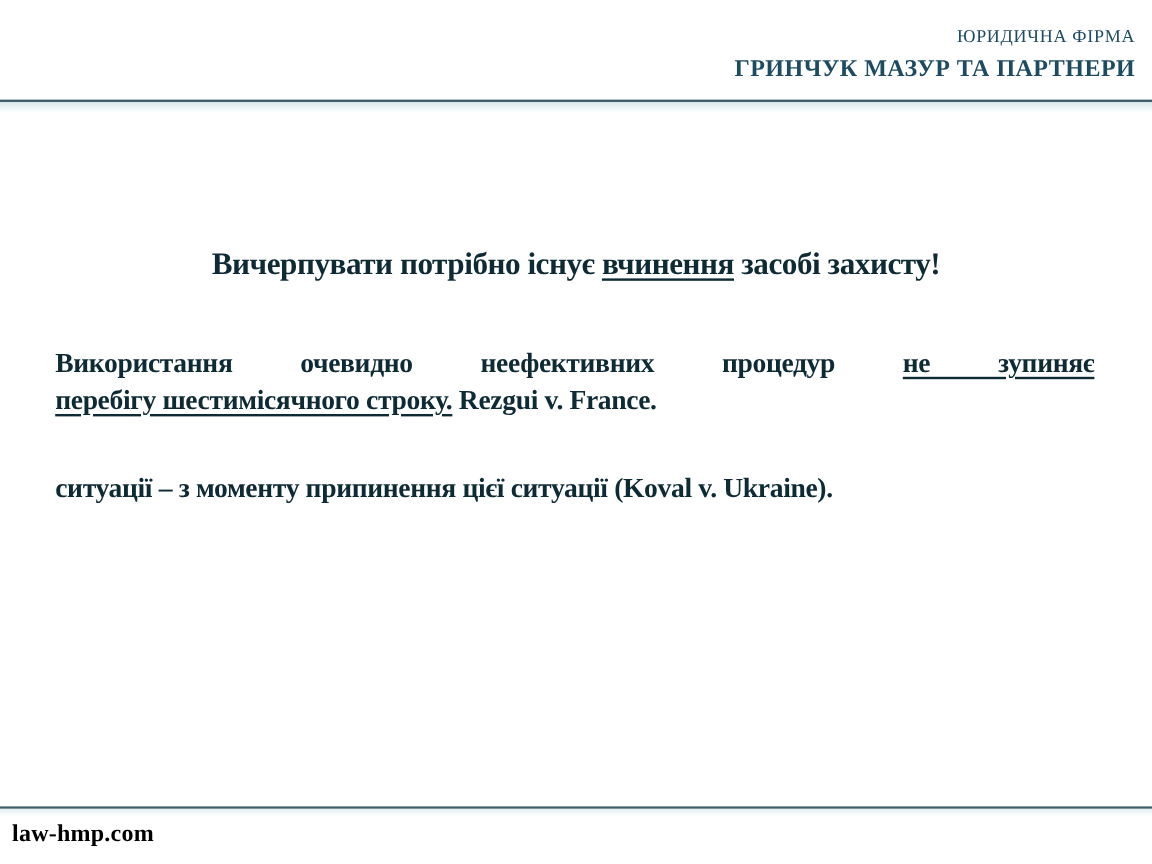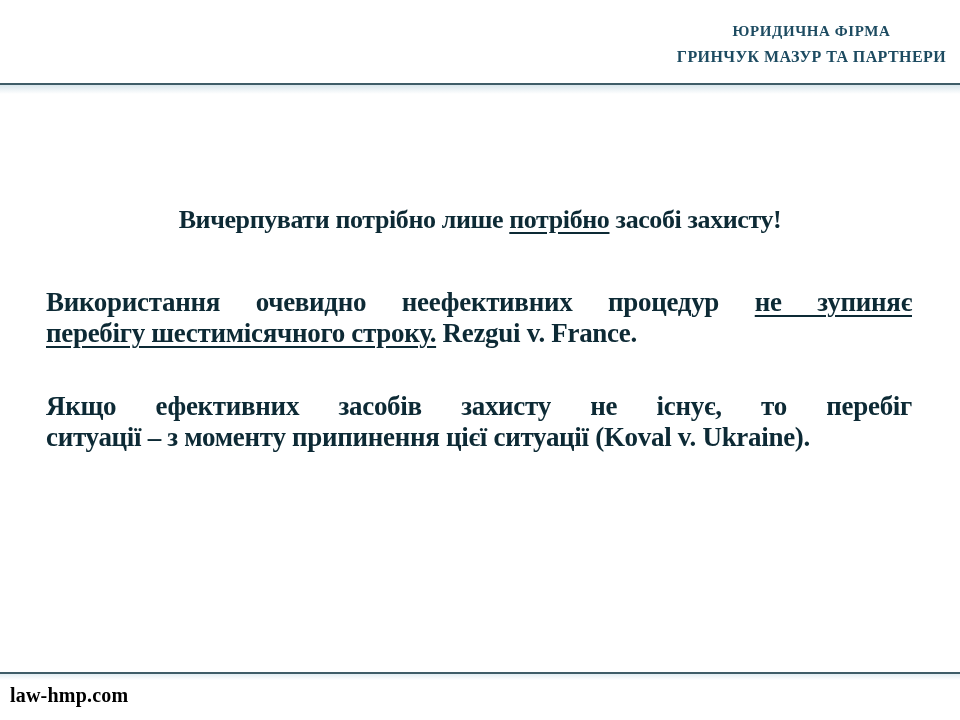--- a/index.html
+++ b/index.html
@@ -16,28 +16,29 @@
   
   .header {
     position: absolute;
     top: 22px;
     right: 14px;
     text-align: center;
     color: #1d4b61;
   }
   .firm-type {
     font-size: 15px;
-    font-weight: bold;
+    font-weight: normal;
     letter-spacing: 0.6px;
     line-height: 18px;
     color: #1d4b61;
+    text-align: right;
   }
   .firm-name {
     margin-top: 5px;
-    font-size: 16px;
+    font-size: 20px;
     font-weight: bold;
     letter-spacing: 0.4px;
     line-height: 24px;
     color: #1d4b61;
   }
 
   .top-divider {
     position: absolute;
     top: 83px;
     left: 0;
@@ -64,21 +65,21 @@
     font-size: 26px;
     font-weight: bold;
     letter-spacing: -0.4px;
     color: #0d2a35;
     line-height: 33px;
   }
   .para {
     position: absolute;
     left: 46px;
     width: 866px;
-    font-size: 27px;
+    font-size: 23px;
     font-weight: bold;
     letter-spacing: -0.3px;
     color: #0d2a35;
     line-height: 31px;
   }
   .para-1 { top: 287px; }
   .para-2 { top: 391px; }
   .line-justify {
     text-align: justify;
     text-align-last: justify;
@@ -126,29 +127,28 @@
 <div class="slide">
 
   <div class="header">
     <div class="firm-type">ЮРИДИЧНА ФІРМА</div>
     <div class="firm-name">ГРИНЧУК МАЗУР ТА ПАРТНЕРИ</div>
   </div>
 
   <div class="top-divider"></div>
   <div class="top-divider-glow"></div>
 
-  <div class="slide-title"><span>Вичерпувати потрібно лише </span><span class="u">потрібно</span><span> засобі захисту!</span></div>
+  <div class="slide-title"><span>Вичерпувати потрібно існує </span><span class="u">вчинення</span><span> засобі захисту!</span></div>
 
   <div class="para para-1">
     <div class="line-justify"><span>Використання очевидно неефективних процедур </span><span class="u">не зупиняє</span></div>
     <div class="line-left"><span class="u">перебігу шестимісячного строку.</span><span> Rezgui v. France.</span></div>
   </div>
 
   <div class="para para-2">
-    <div class="line-justify">Якщо ефективних засобів захисту не існує, то перебіг</div>
     <div class="line-left">ситуації – з моменту припинення цієї ситуації (Koval v. Ukraine).</div>
   </div>
 
   <div class="footer-divider"></div>
   <div class="footer-divider-glow"></div>
   <div class="website">law-hmp.com</div>
 
 </div>
 
 </body></html>

